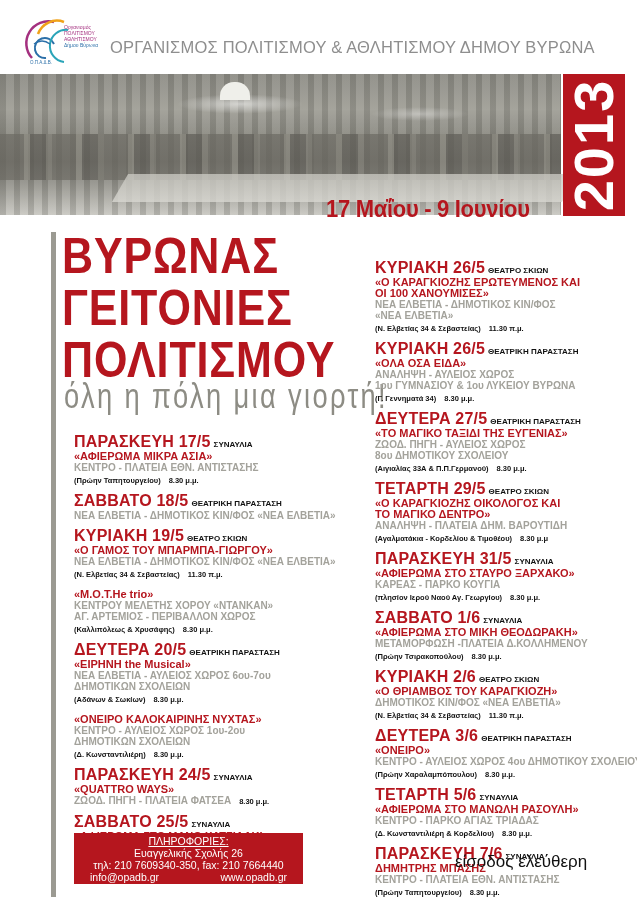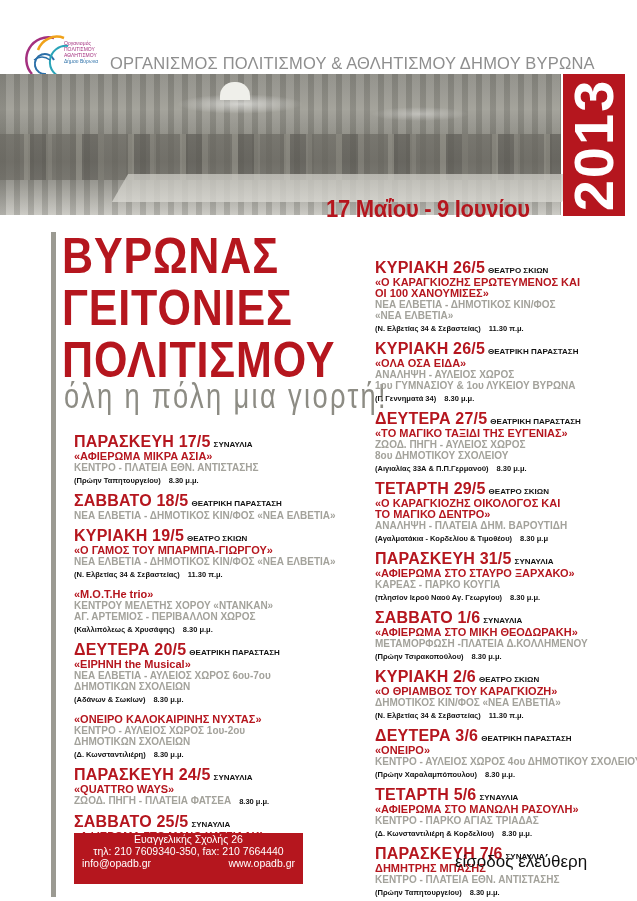--- a/index.html
+++ b/index.html
@@ -1,18 +1,18 @@
 <!DOCTYPE html>
 <html><head>
 <meta charset="utf-8">
 <style>
   html, body { margin:0; padding:0; }
   body { width:637px; height:901px; background:#ffffff; position:relative; overflow:hidden;
          font-family:"Liberation Sans", "DejaVu Sans", sans-serif; }
-  .header { position:absolute; left:0; top:0; width:637px; height:72px;margin-top:16px; }
+  .header { position:absolute; left:0; top:0; width:637px; height:72px; }
   .logo { position:absolute; left:24px; top:14px; width:82px; height:56px; }
   .org-title { position:absolute; left:110px; top:38px; font-size:16.5px; color:#8e8e8e;
                letter-spacing:0.2px; font-family:"Liberation Sans Narrow","Liberation Sans",sans-serif; white-space:nowrap; }
   .photo { position:absolute; left:0; top:74px; width:561px; height:141px;
     background:
       radial-gradient(ellipse 90px 14px at 240px 30px, rgba(255,255,255,0.55), transparent 70%),
       radial-gradient(ellipse 70px 10px at 420px 40px, rgba(255,255,255,0.35), transparent 70%),
       repeating-linear-gradient(90deg, rgba(60,60,55,0.18) 0 6px, rgba(255,255,255,0.05) 6px 14px),
       linear-gradient(180deg, #8e8d86 0%, #a09f97 25%, #8b8a82 45%, #76756e 62%, #9b9a93 80%, #c9c8c2 100%);
   }
@@ -40,21 +40,21 @@
   .ev .day { color:#b5161e; font-weight:bold; font-size:16px; letter-spacing:0.2px; }
   .ev .kind { color:#111; font-weight:bold; font-size:8px; margin-left:3px; }
   .ev .title { color:#b5161e; font-weight:bold; font-size:11px; line-height:11px; white-space:nowrap; }
   .ev .title .extra { color:#111; font-size:8.5px; font-weight:bold; }
   .ev .venue { color:#a3a29b; font-weight:bold; font-size:10px; line-height:11px; white-space:nowrap; }
   .ev .addr { color:#111; font-weight:bold; font-size:7.5px; line-height:11px; white-space:nowrap; margin-top:2px; }
   .ev .addr .time { margin-left:8px; }
   .info-box { position:absolute; left:74px; top:833px; width:229px; height:51px; background:#b5161e; color:#fff;
     font-family:"Liberation Sans Narrow","Liberation Sans",sans-serif; font-size:10.5px; line-height:12px; text-align:center; }
   .info-box .u { text-decoration:underline; padding-top:2px; }
-  .info-box .row { display:flex; justify-content:space-between; padding:0 8px; }
+  .info-box .row { display:flex; justify-content:space-between; padding:0 16px; }
   .free-entry { position:absolute; left:455px; top:852px; font-size:17px; color:#111; font-family:"Liberation Sans",sans-serif; }
 </style>
 </head>
 <body>
 
 <div class="header">
   <div class="logo">
     <svg width="82" height="56" viewBox="0 0 82 56">
       <path d="M8 44 A22 22 0 0 1 30 8" fill="none" stroke="#a4307f" stroke-width="2.5"></path>
       <path d="M14 20 A20 20 0 0 1 40 8" fill="none" stroke="#f0a21a" stroke-width="2.5"></path>
@@ -306,20 +306,21 @@
         <div class="title"><span>ΔΗΜΗΤΡΗΣ ΜΠΑΣΗΣ</span></div>
       </div>
     <div class="venues">
         <div class="venue"><span>ΚΕΝΤΡΟ - ΠΛΑΤΕΙΑ ΕΘΝ. ΑΝΤΙΣΤΑΣΗΣ</span></div>
       </div>
     <div class="addr"><span>(Πρώην Ταπητουργείου)</span><span class="time">8.30 μ.μ.</span></div>
   </div>
   </div>
 
 <div class="info-box">
+  <div class="u">ΠΛΗΡΟΦΟΡΙΕΣ:</div>
   <div>Ευαγγελικής Σχολής 26</div>
   <div>τηλ: 210 7609340-350, fax: 210 7664440</div>
   <div class="row">
     <span>info@opadb.gr</span>
     <span>www.opadb.gr</span>
   </div>
 </div>
 
 <div class="free-entry">είσοδος ελεύθερη</div>
 

